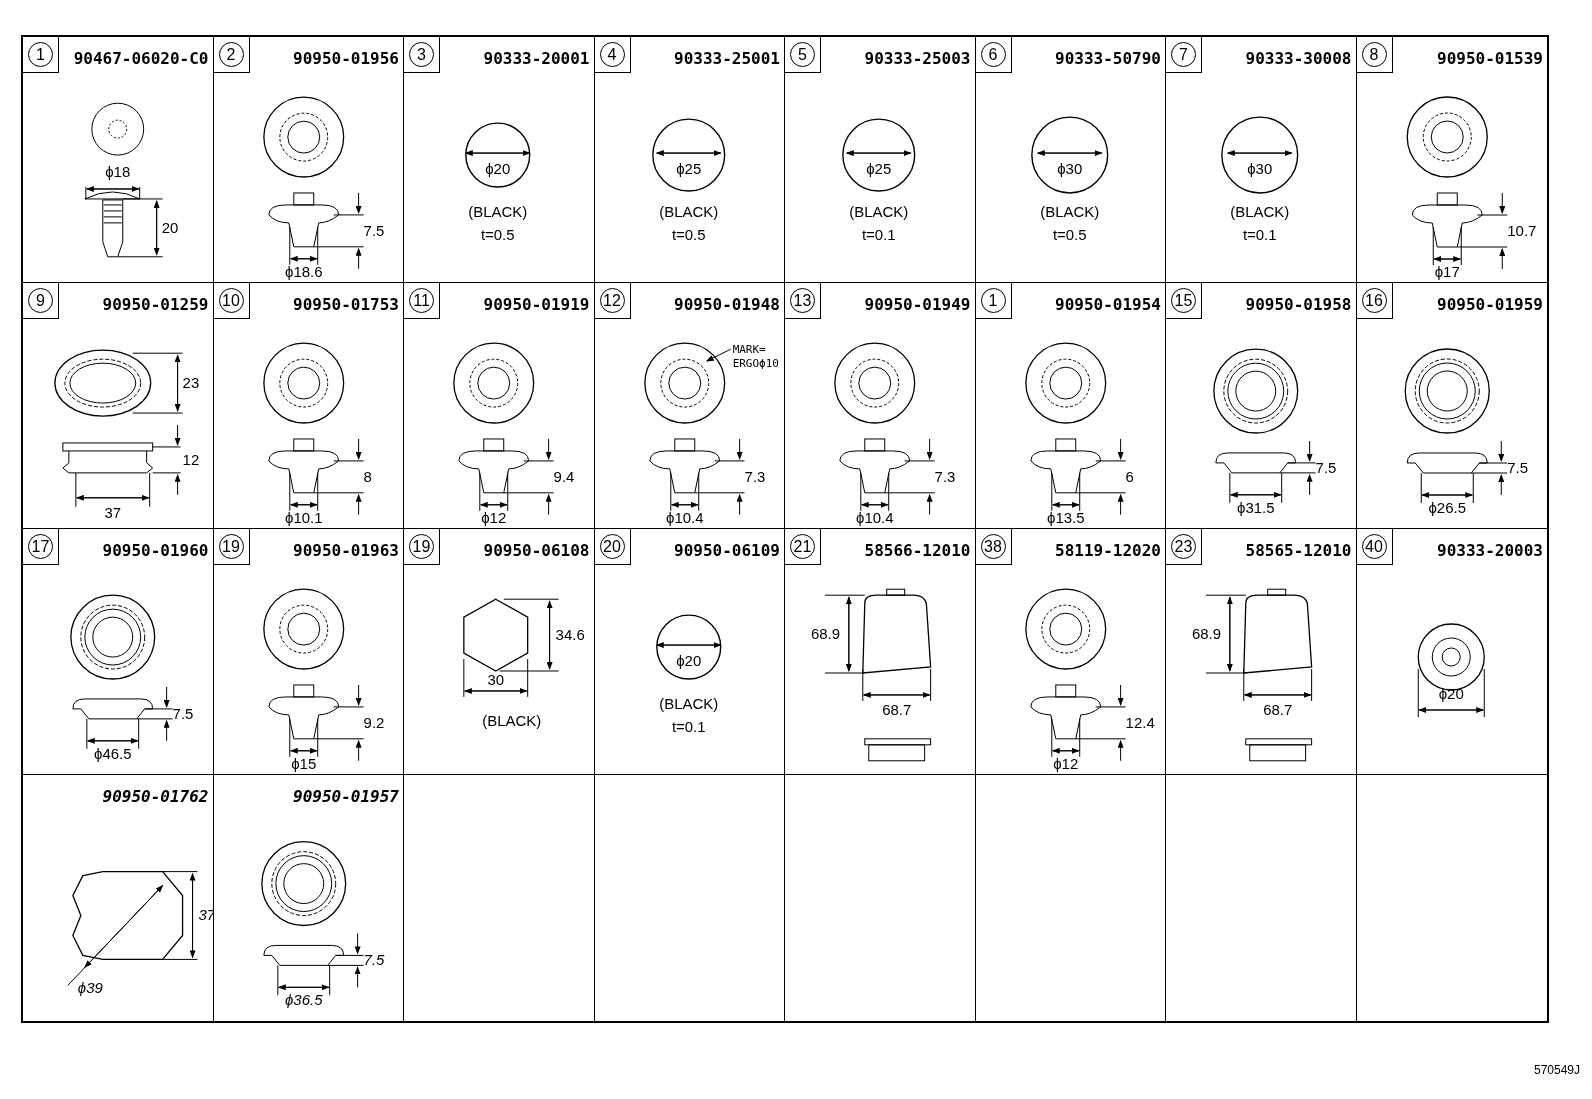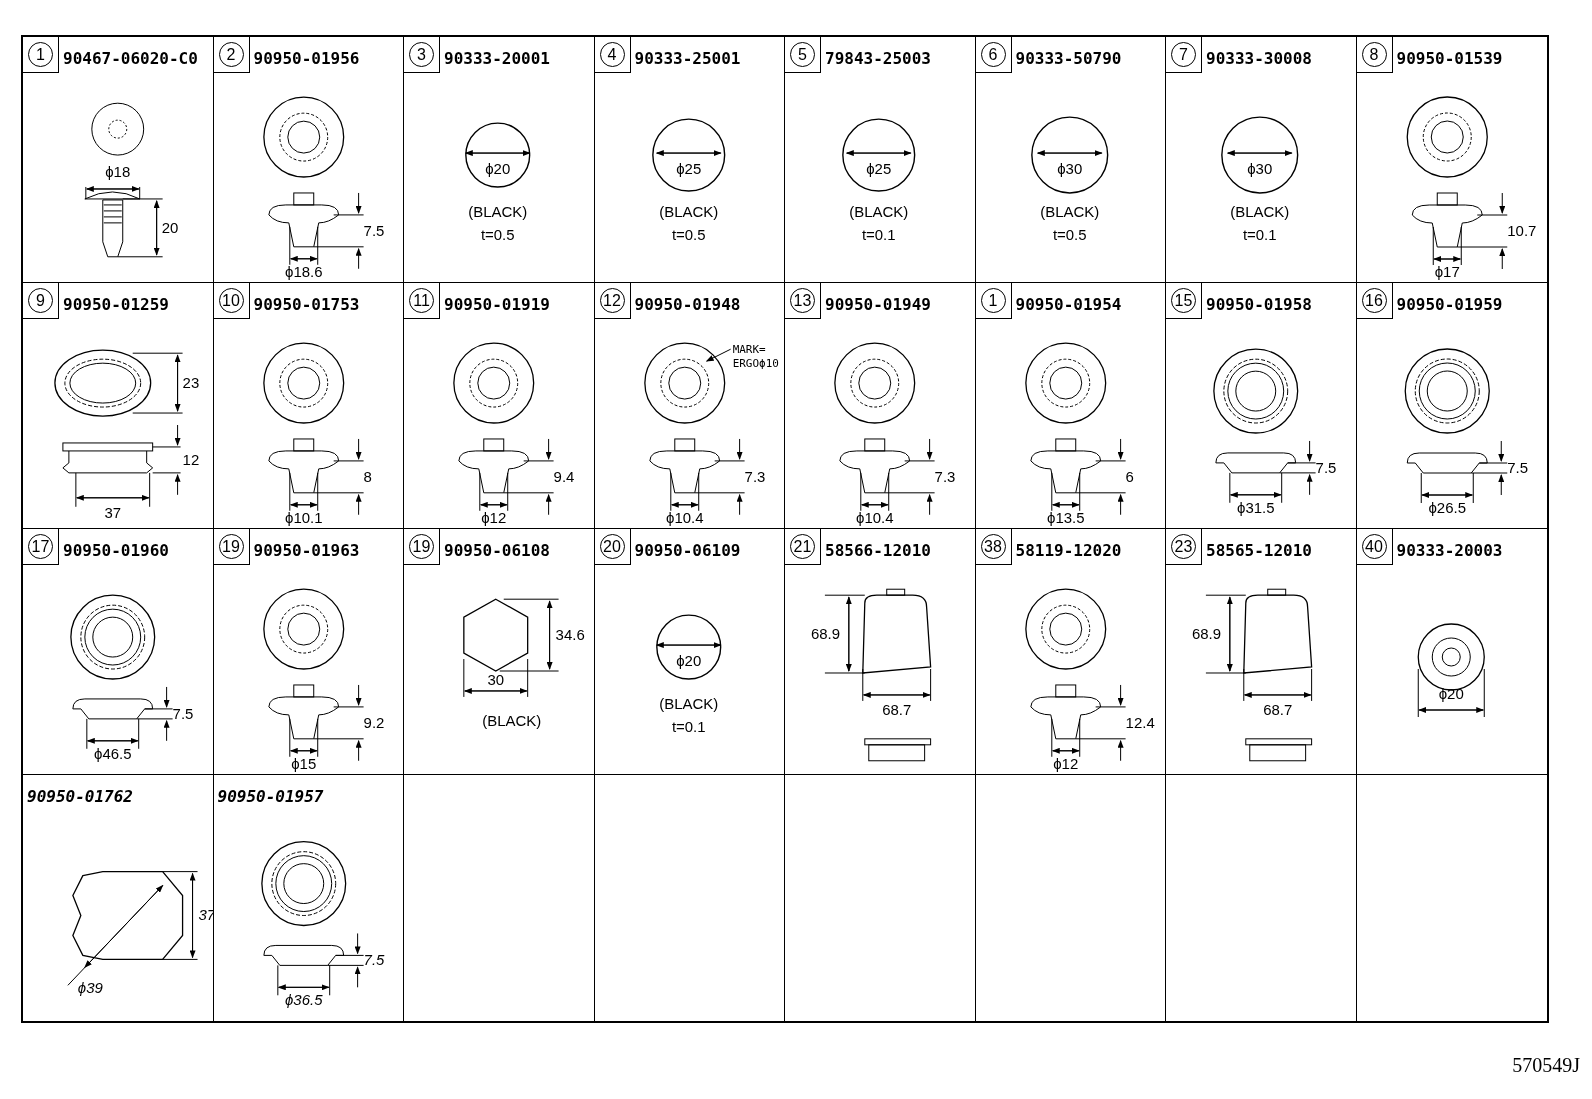--- a/index.html
+++ b/index.html
@@ -16,28 +16,28 @@
     position: absolute; left: 0; top: 0; width: 36px; height: 36px;
     border-right: 1px solid #000; border-bottom: 1px solid #000; box-sizing: border-box;
     display: flex; align-items: center; justify-content: center;
   }
   .idx span {
     display: inline-flex; width: 25px; height: 25px; border: 1.5px solid #000; border-radius: 50%;
     align-items: center; justify-content: center; font-size: 16px; line-height: 1;
     font-family: "Liberation Sans", sans-serif; box-sizing: border-box;
   }
   .pn {
-    position: absolute; top: 12px; left: 40px; right: 4px; text-align: left;
+    position: absolute; top: 12px; left: 40px; right: 4px; text-align: right;
     font-family: "DejaVu Sans Mono", monospace; font-weight: bold; font-size: 16px; letter-spacing: 0;
   }
   .cell.noidx .pn { left: 4px; }
   .drawing { position: absolute; left: 0; top: 40px; width: 100%; height: calc(100% - 40px); }
   .drawing svg { width: 100%; height: 100%; display: block; }
   svg text { font-family: "Liberation Sans", sans-serif; font-size: 15px; fill: #000; }
-  #ref { position: absolute; right: 12px; bottom: 22px; font-family: Liberation Serif, serif; font-size: 20px; }
+  #ref { position: absolute; right: 12px; bottom: 22px; font-family: Liberation Sans, sans-serif; font-size: 12px; }
 </style>
 </head>
 <body>
 
 <div id="grid">
     <div class="cell">
       <div class="idx">
         <span>1</span>
       </div>
       <div class="pn">90467-06020-C0</div>
@@ -135,21 +135,21 @@
            <text x="94" y="97" text-anchor="middle">ϕ25</text>
            <text x="94" y="140" text-anchor="middle">(BLACK)</text>
            <text x="94" y="163" text-anchor="middle">t=0.5</text>
         </svg>
       </div>
     </div>
     <div class="cell">
       <div class="idx">
         <span>5</span>
       </div>
-      <div class="pn">79843-25003</div>
+      <div class="pn">90333-25003</div>
       <div class="drawing">
         <svg viewBox="0 0 190 205" preserveAspectRatio="xMidYMid meet">
           <defs>
             <marker id="ah" markerWidth="8" markerHeight="6" refX="7" refY="3" orient="auto">
               <path d="M0,0 L8,3 L0,6 z" fill="#000"></path>
             </marker>
           </defs>
           <circle cx="94" cy="78" r="36" fill="none" stroke="#000" stroke-width="1.4"></circle>
            <line x1="62" y1="76" x2="126" y2="76" stroke="#000" marker-end="url(#ah)"></line>
           <line x1="126" y1="76" x2="62" y2="76" stroke="#000" marker-end="url(#ah)"></line>

